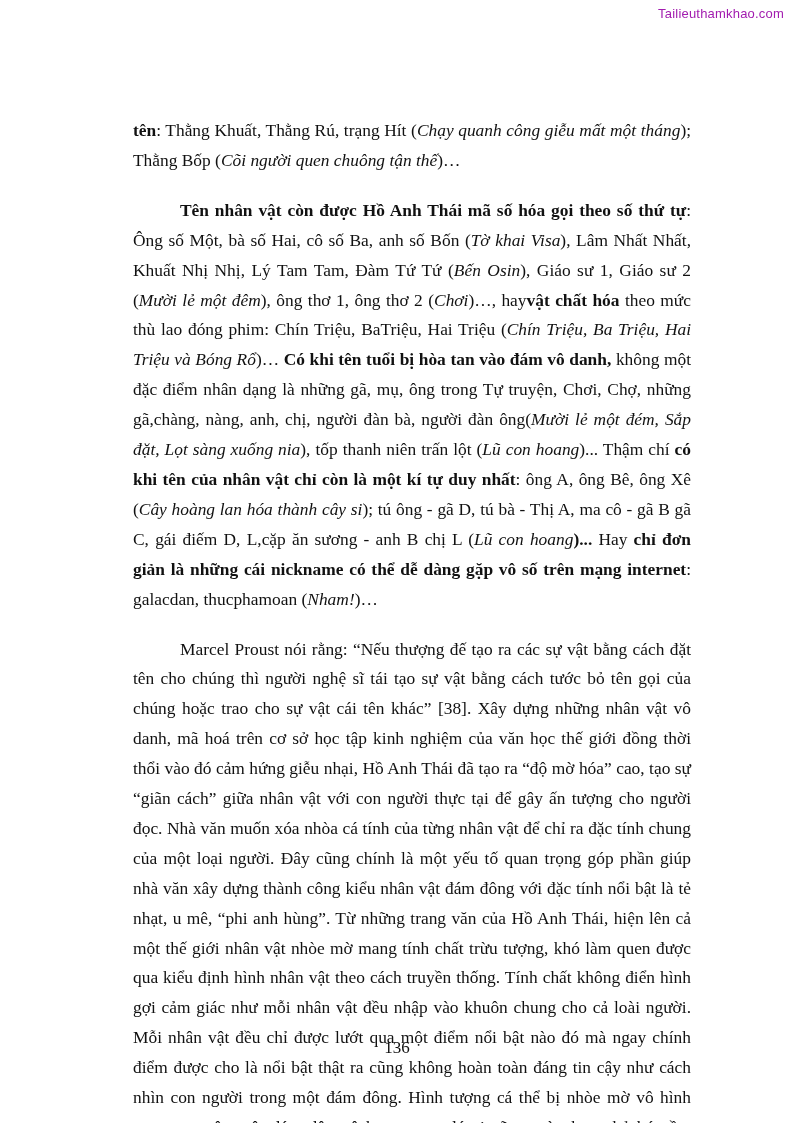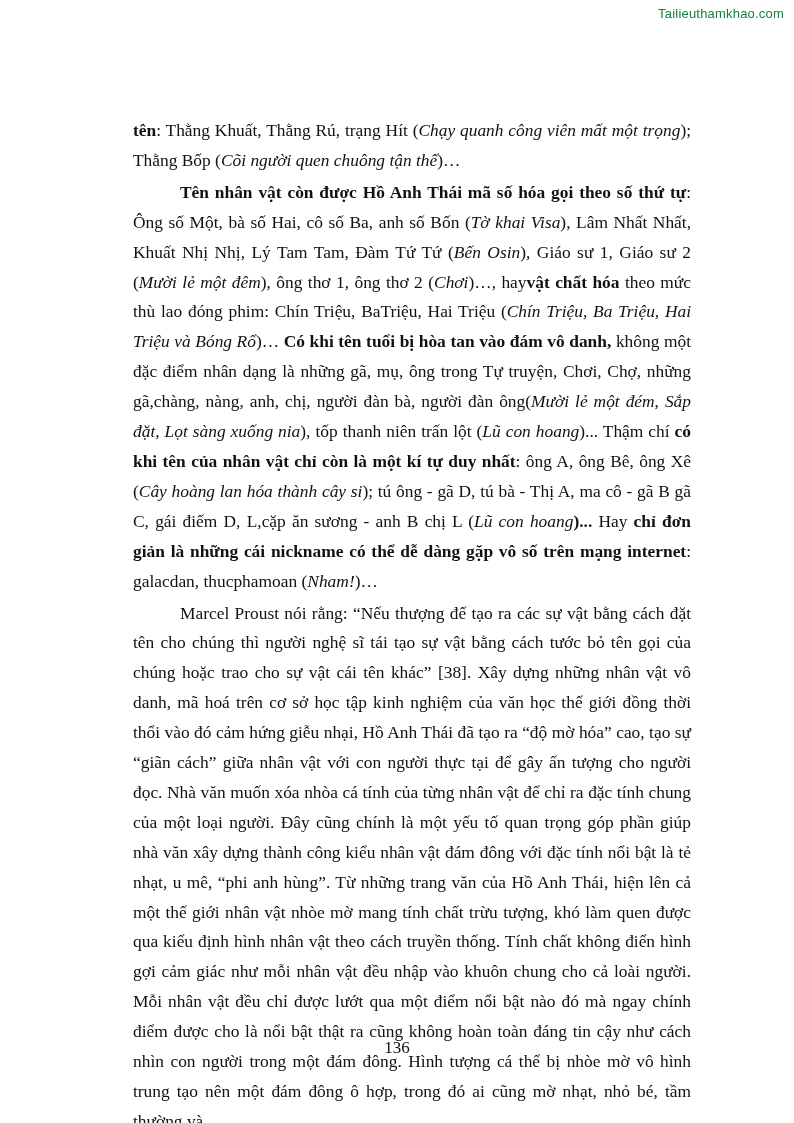--- a/index.html
+++ b/index.html
@@ -14,53 +14,53 @@
       overflow: hidden;
       font-family: "Liberation Serif", "DejaVu Serif", serif;
       color: #111111;
     }
     .watermark {
       position: absolute;
       top: 6px;
       right: 10px;
       font-family: "Liberation Sans", "DejaVu Sans", sans-serif;
       font-size: 13px;
-      color: #15803d;
+      color: #a21caf;
       letter-spacing: 0.2px;
     }
     .page-body {
       position: absolute;
       left: 133px;
       top: 116px;
       width: 558px;
     }
     .para {
       margin: 0;
       font-size: 17.4px;
       line-height: 29.9px;
       text-align: justify;
       text-align-last: left;
     }
     .para.indent { text-indent: 47px; }
-    .para + .para { margin-top: 2px; }
+    .para + .para { margin-top: 20px; }
     .b { font-weight: bold; }
     .i { font-style: italic; }
     .page-number {
       position: absolute;
       top: 1038px;
       left: 0;
       width: 794px;
       text-align: center;
       font-size: 17px;
     }
   </style>
 </head>
 <body>
 
 <div class="watermark">Tailieuthamkhao.com</div>
 
 <div class="page-body">
-  <p class="para"><span class="b">tên</span><span>: Thằng Khuất, Thằng Rú, trạng Hít (</span><span class="i">Chạy quanh công viên mất một trọng</span><span>); Thằng Bốp (</span><span class="i">Cõi người quen chuông tận thế</span><span>)…</span></p>
+  <p class="para"><span class="b">tên</span><span>: Thằng Khuất, Thằng Rú, trạng Hít (</span><span class="i">Chạy quanh công giễu mất một tháng</span><span>); Thằng Bốp (</span><span class="i">Cõi người quen chuông tận thế</span><span>)…</span></p>
   <p class="para indent"><span class="b">Tên nhân vật còn được Hồ Anh Thái mã số hóa gọi theo số thứ tự</span><span>: Ông số Một, bà số Hai, cô số Ba, anh số Bốn (</span><span class="i">Tờ khai Visa</span><span>), Lâm Nhất Nhất, Khuất Nhị Nhị, Lý Tam Tam, Đàm Tứ Tứ (</span><span class="i">Bến Osin</span><span>), Giáo sư 1, Giáo sư 2 (</span><span class="i">Mười lẻ một đêm</span><span>), ông thơ 1, ông thơ 2 (</span><span class="i">Chơi</span><span>)…, hay</span><span class="b">vật chất hóa</span><span> theo mức thù lao đóng phim: Chín Triệu, BaTriệu, Hai Triệu (</span><span class="i">Chín Triệu, Ba Triệu, Hai Triệu và Bóng Rổ</span><span>)… </span><span class="b">Có khi tên tuổi bị hòa tan vào đám vô danh,</span><span> không một đặc điểm nhân dạng là những gã, mụ, ông trong Tự truyện, Chơi, Chợ, những gã,chàng, nàng, anh, chị, người đàn bà, người đàn ông(</span><span class="i">Mười lẻ một đém, Sắp đặt, Lọt sàng xuống nia</span><span>), tốp thanh niên trấn lột (</span><span class="i">Lũ con hoang</span><span>)... Thậm chí </span><span class="b">có khi tên của nhân vật chỉ còn là một kí tự duy nhất</span><span>: ông A, ông Bê, ông Xê (</span><span class="i">Cây hoàng lan hóa thành cây si</span><span>); tú ông - gã D, tú bà - Thị A, ma cô - gã B gã C, gái điếm D, L,cặp ăn sương - anh B chị L (</span><span class="i">Lũ con hoang</span><span class="b">)... </span><span>Hay </span><span class="b">chỉ đơn giản là những cái nickname có thể dễ dàng gặp vô số trên mạng internet</span><span>: galacdan, thucphamoan (</span><span class="i">Nham!</span><span>)…</span></p>
   <p class="para indent"><span>Marcel Proust nói rằng: “Nếu thượng đế tạo ra các sự vật bằng cách đặt tên cho chúng thì người nghệ sĩ tái tạo sự vật bằng cách tước bỏ tên gọi của chúng hoặc trao cho sự vật cái tên khác” [38]. Xây dựng những nhân vật vô danh, mã hoá trên cơ sở học tập kinh nghiệm của văn học thế giới đồng thời thổi vào đó cảm hứng giễu nhại, Hồ Anh Thái đã tạo ra “độ mờ hóa” cao, tạo sự “giãn cách” giữa nhân vật với con người thực tại để gây ấn tượng cho người đọc. Nhà văn muốn xóa nhòa cá tính của từng nhân vật để chỉ ra đặc tính chung của một loại người. Đây cũng chính là một yếu tố quan trọng góp phần giúp nhà văn xây dựng thành công kiểu nhân vật đám đông với đặc tính nổi bật là tẻ nhạt, u mê, “phi anh hùng”. Từ những trang văn của Hồ Anh Thái, hiện lên cả một thế giới nhân vật nhòe mờ mang tính chất trừu tượng, khó làm quen được qua kiểu định hình nhân vật theo cách truyền thống. Tính chất không điển hình gợi cảm giác như mỗi nhân vật đều nhập vào khuôn chung cho cả loài người. Mỗi nhân vật đều chỉ được lướt qua một điểm nổi bật nào đó mà ngay chính điểm được cho là nổi bật thật ra cũng không hoàn toàn đáng tin cậy như cách nhìn con người trong một đám đông. Hình tượng cá thể bị nhòe mờ vô hình trung tạo nên một đám đông ô hợp, trong đó ai cũng mờ nhạt, nhỏ bé, tầm thường và</span></p>
 </div>
 
 <div class="page-number">136</div>
 
 </body></html>

